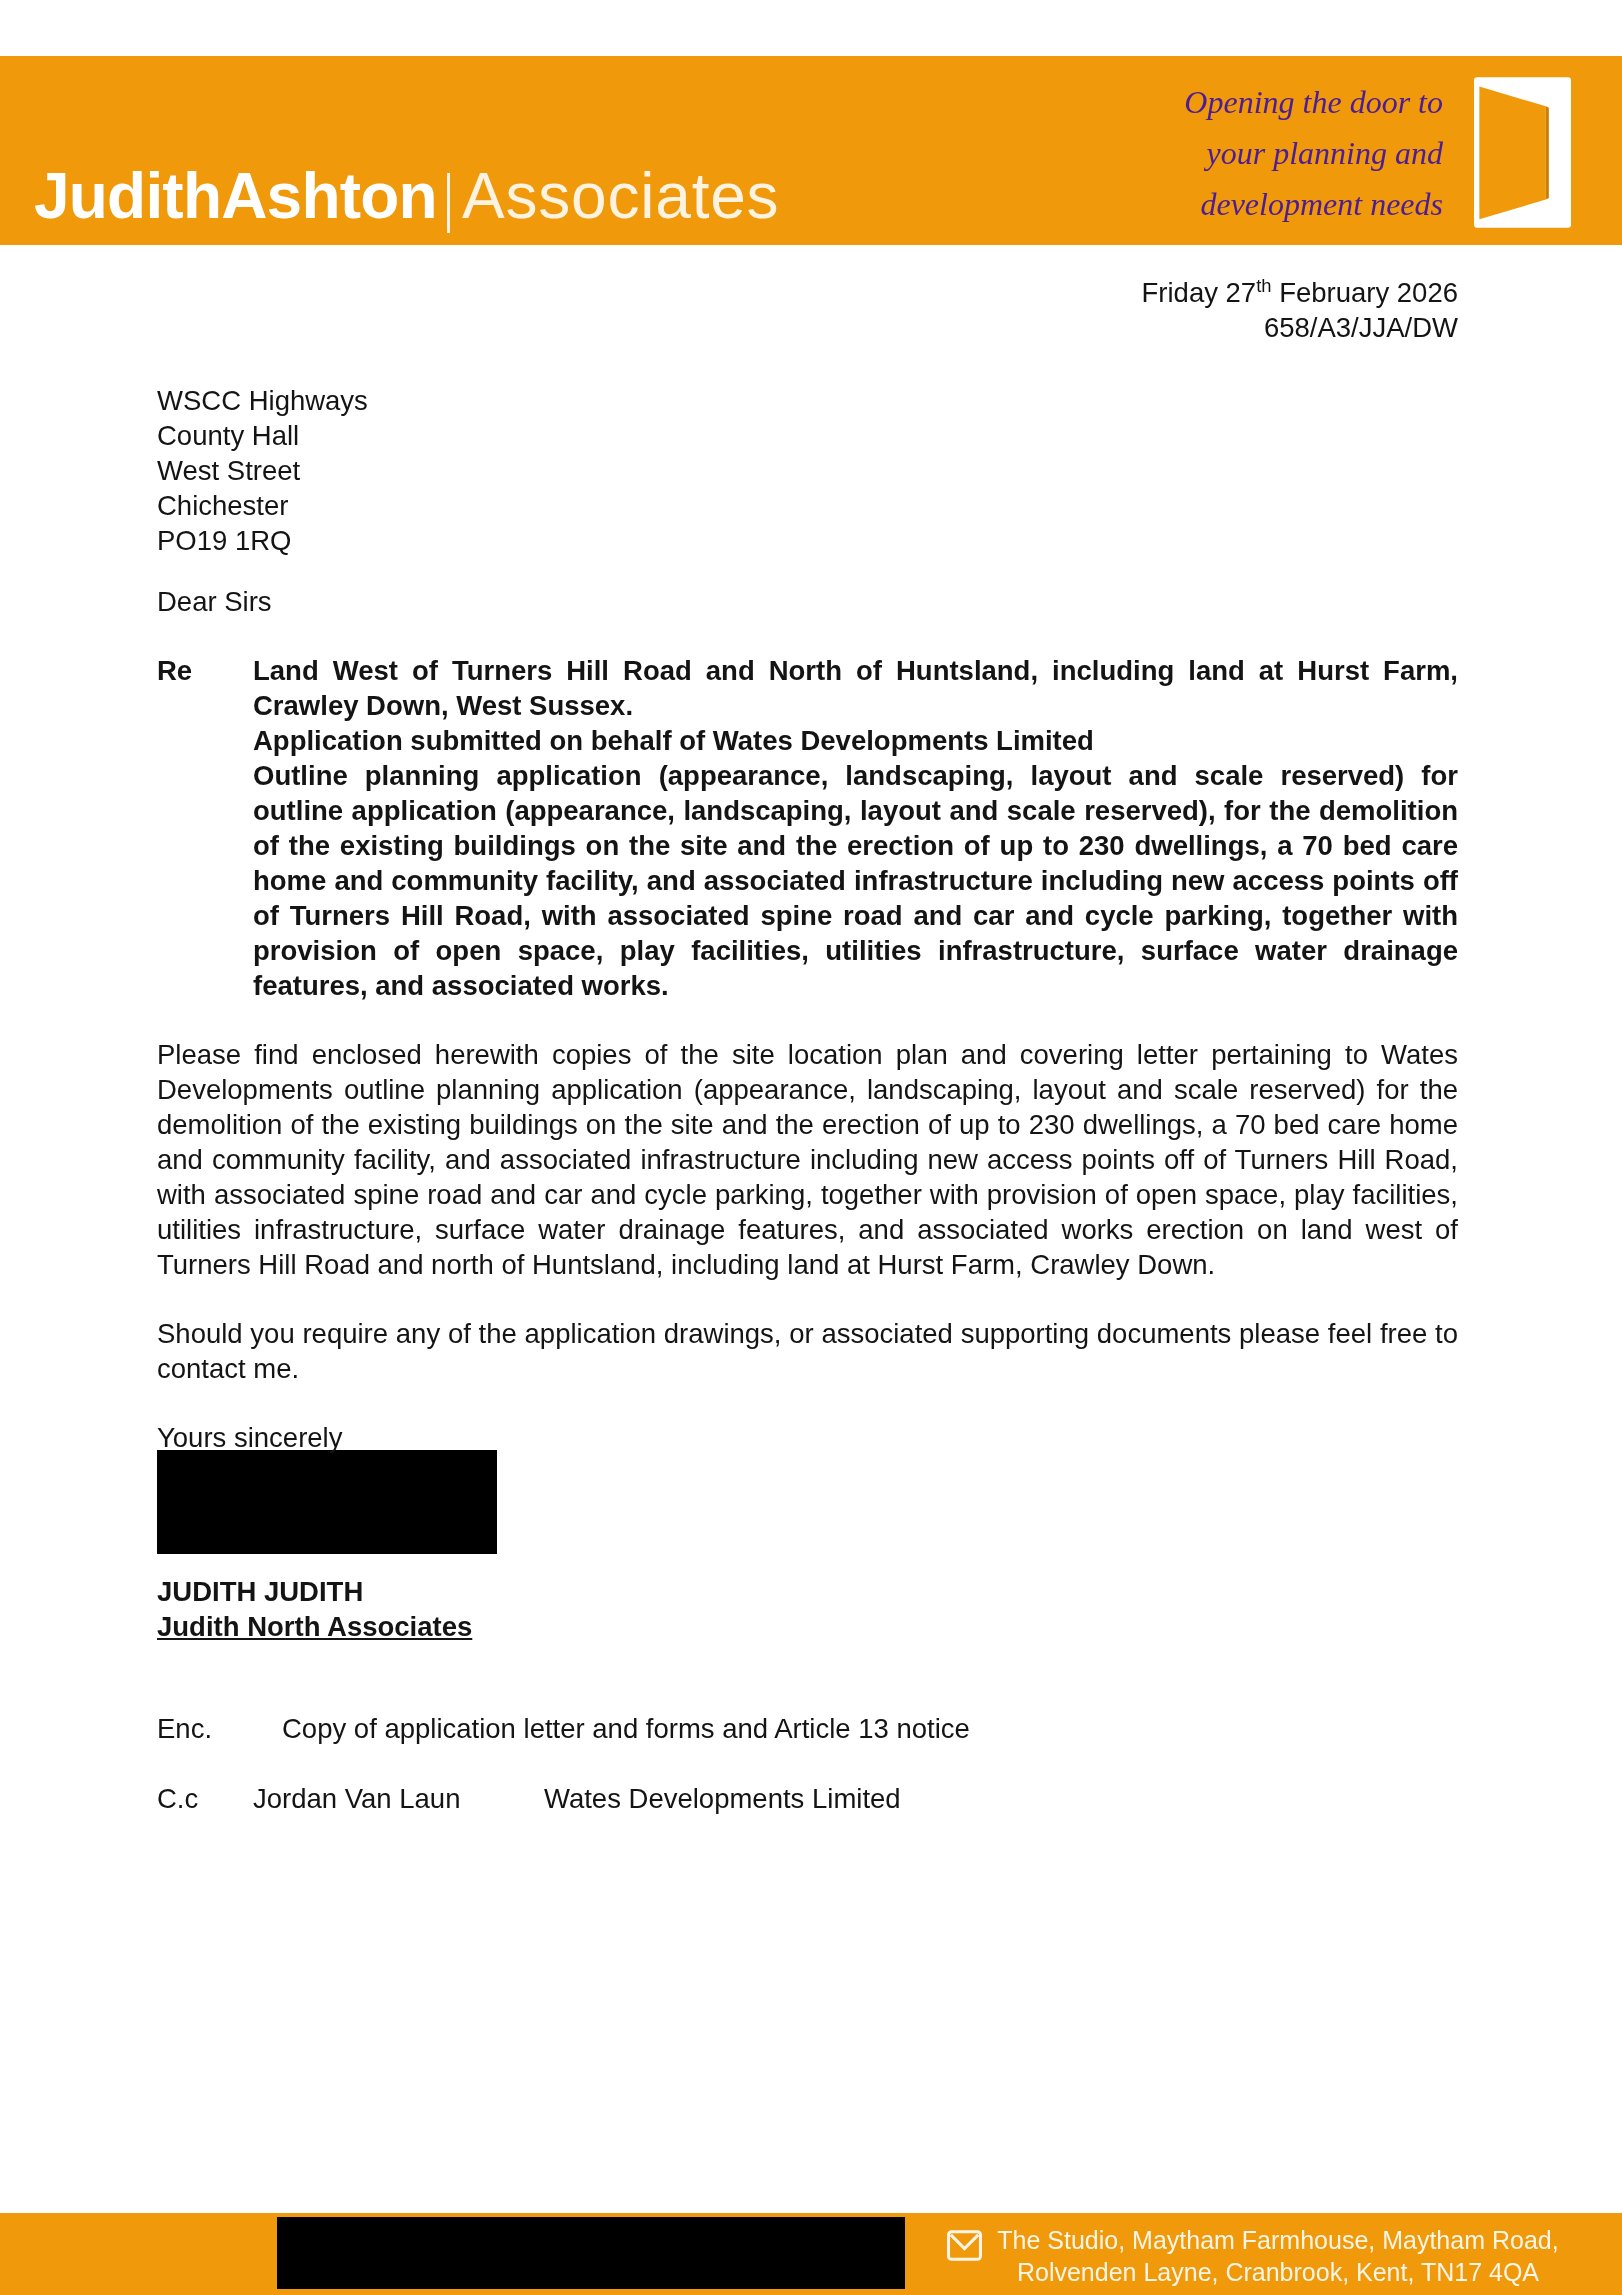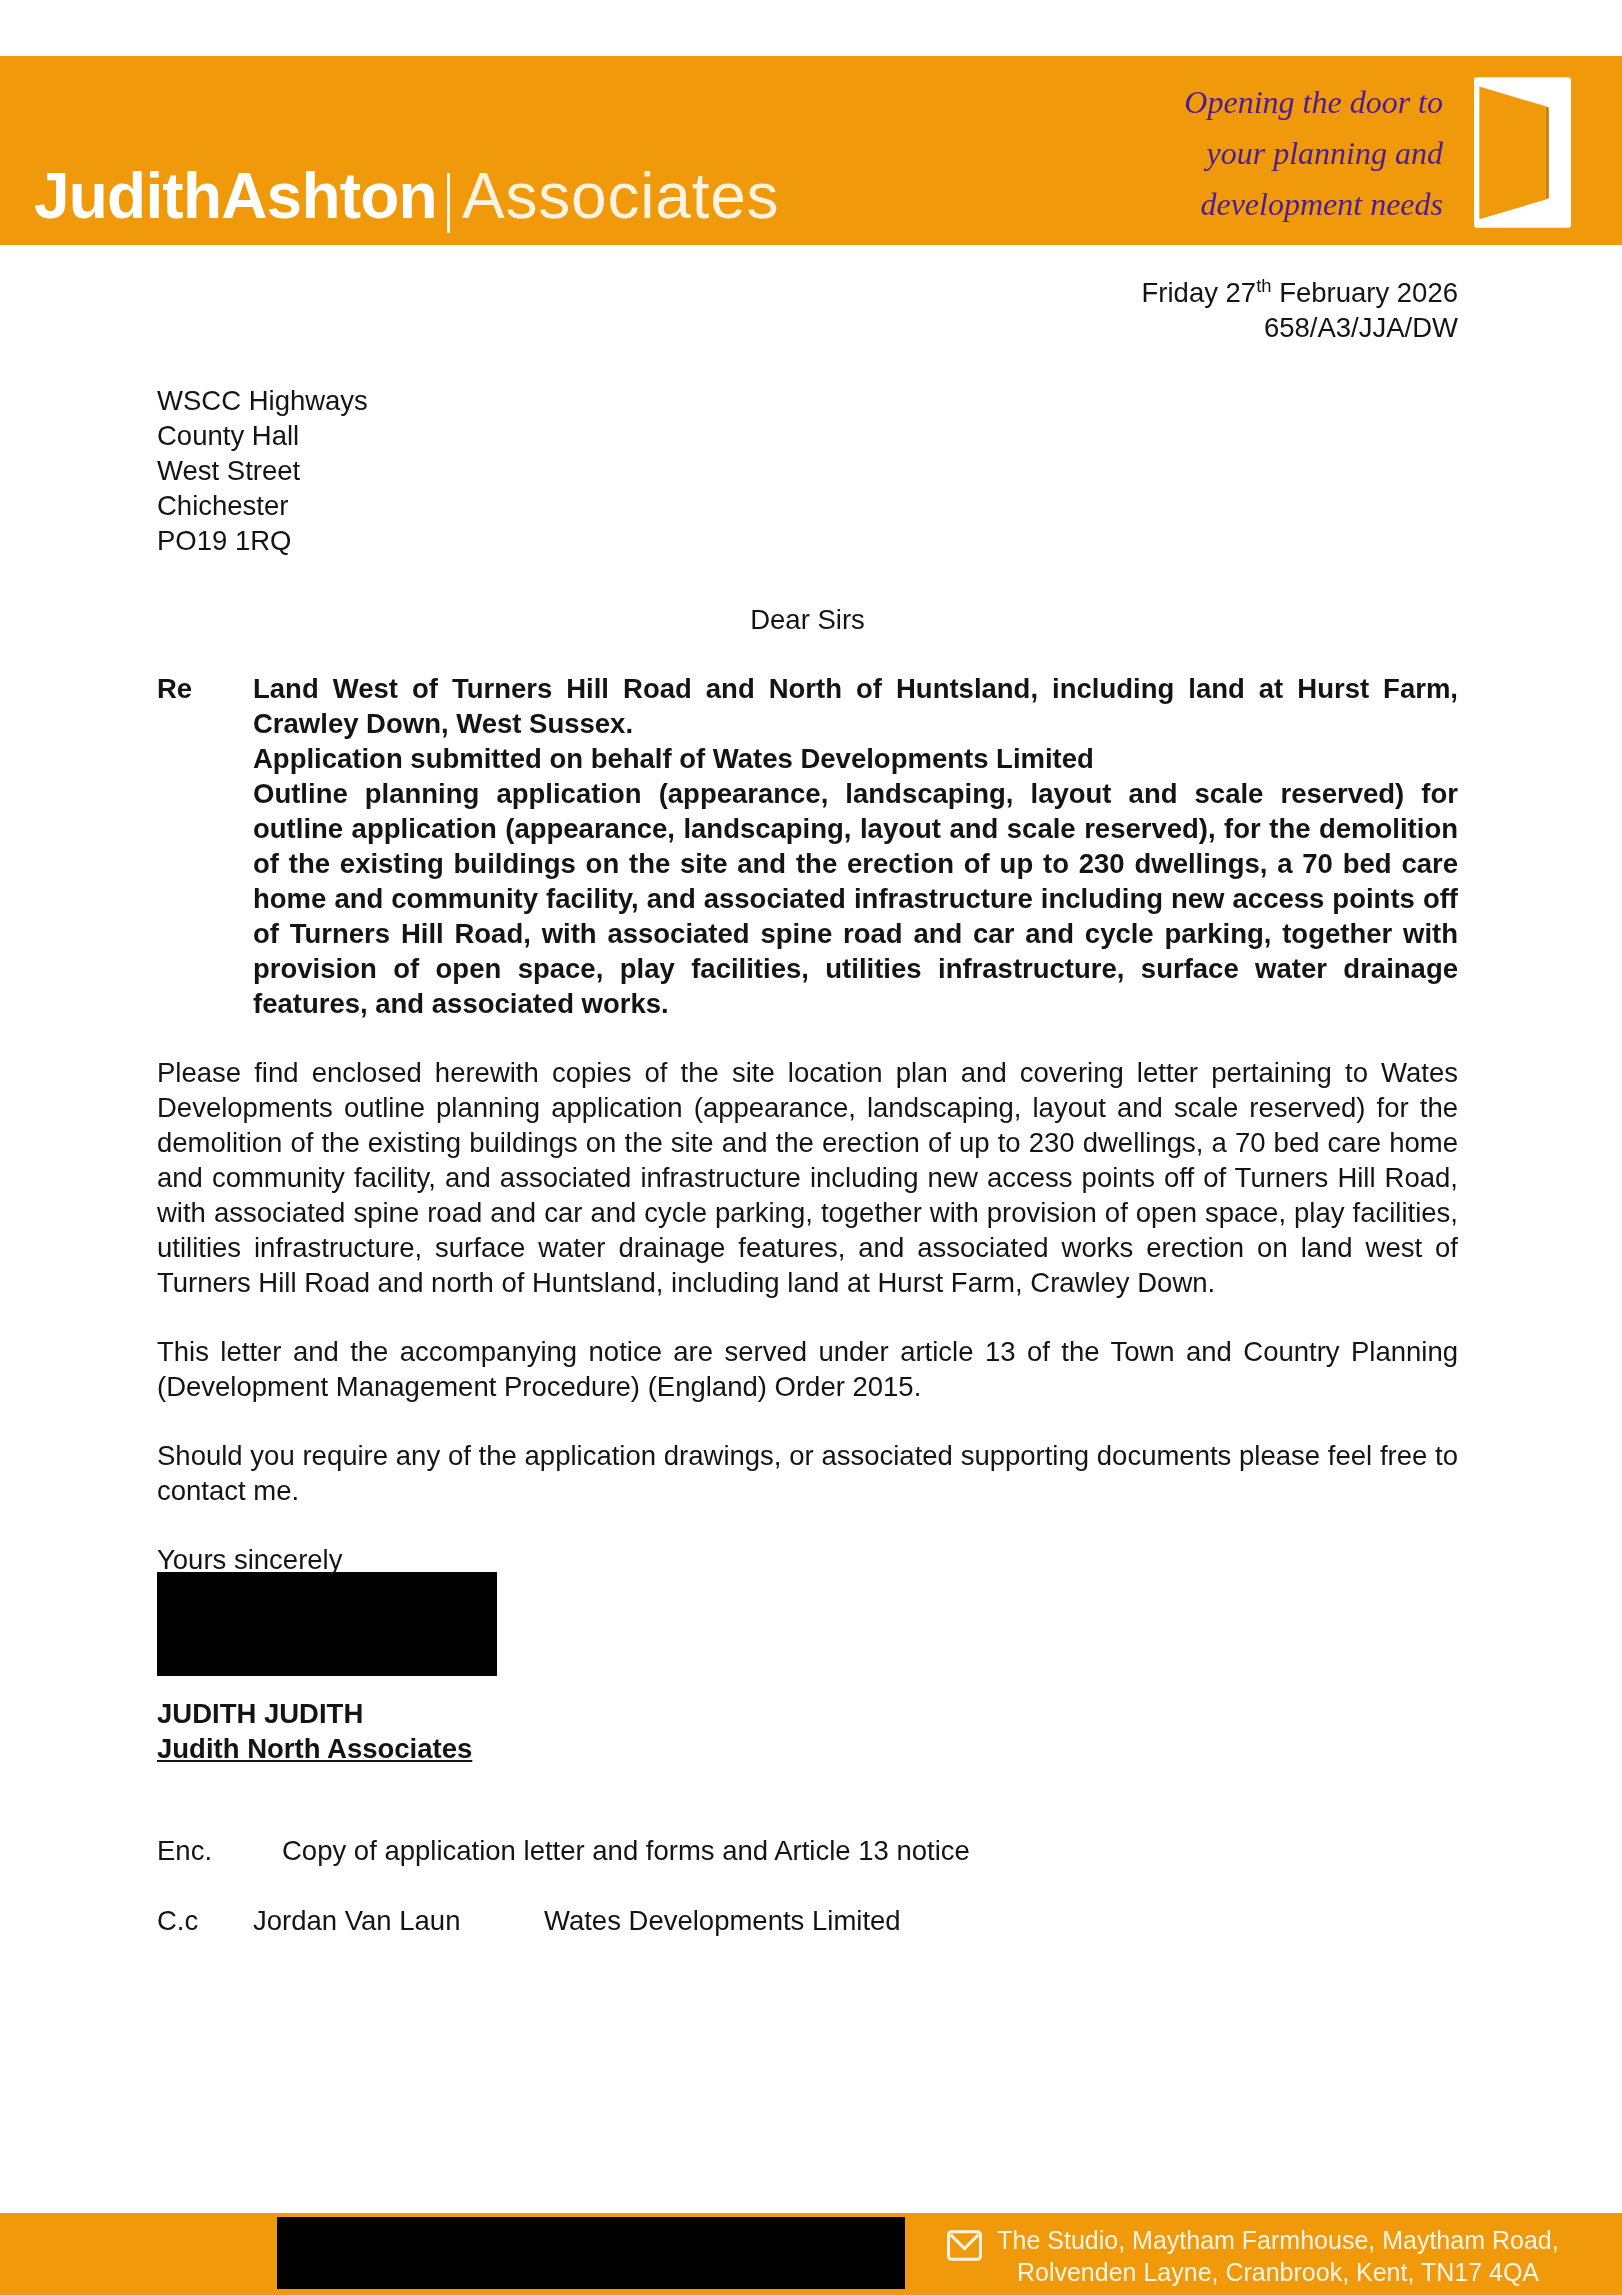--- a/index.html
+++ b/index.html
@@ -28,21 +28,21 @@
     font-family:"Liberation Serif", serif; font-style:italic;
     font-size:32px; line-height:51px; color:#4c1d95;
   }
   .door-icon { position:absolute; right:52px; top:20.7px; }
 
   
   .content { position:absolute; left:157px; top:275px; width:1301px; font-size:27.5px; line-height:35px; }
   .date-block { text-align:right; }
   .date-block sup { font-size:18.4px; vertical-align:super; line-height:0; }
   .recipient { margin-top:38px; }
-  .salutation { margin-top:44px;text-align:center; }
+  .salutation { margin-top:26px; }
   .re-row { display:flex; margin-top:34px; }
   .label-col { width:96px; flex:0 0 96px; }
   .re-row .label-col { font-weight:bold; }
   .re-text { flex:1; font-weight:bold; text-align:justify; }
   .para { margin-top:34px; text-align:justify; }
   .valediction { margin-top:34px; }
   .sig-box { width:340px; height:104px; background:#000000; margin-top:-4.6px; }
   .signatory-name { font-weight:bold; margin-top:20px; }
   .signatory-company { font-weight:bold; text-decoration:underline; }
   .enc-row, .cc-row { display:flex; }
@@ -102,21 +102,20 @@
     <div class="re-row">
       <div class="label-col">Re</div>
       <div class="re-text">
         <div>Land West of Turners Hill Road and North of Huntsland, including land at Hurst Farm, Crawley Down, West Sussex.</div>
         <div>Application submitted on behalf of Wates Developments Limited</div>
         <div>Outline planning application (appearance, landscaping, layout and scale reserved) for outline application (appearance, landscaping, layout and scale reserved), for the demolition of the existing buildings on the site and the erection of up to 230 dwellings, a 70 bed care home and community facility, and associated infrastructure including new access points off of Turners Hill Road, with associated spine road and car and cycle parking, together with provision of open space, play facilities, utilities infrastructure, surface water drainage features, and associated works.</div>
       </div>
     </div>
 
     <div class="para">Please find enclosed herewith copies of the site location plan and covering letter pertaining to Wates Developments outline planning application (appearance, landscaping, layout and scale reserved) for the demolition of the existing buildings on the site and the erection of up to 230 dwellings, a 70 bed care home and community facility, and associated infrastructure including new access points off of Turners Hill Road, with associated spine road and car and cycle parking, together with provision of open space, play facilities, utilities infrastructure, surface water drainage features, and associated works erection on land west of Turners Hill Road and north of Huntsland, including land at Hurst Farm, Crawley Down.</div>
-    <div class="para">This letter and the accompanying notice are served under article 13 of the Town and Country Planning (Development Management Procedure) (England) Order 2015.</div>
     <div class="para">Should you require any of the application drawings, or associated supporting documents please feel free to contact me.</div>
 
     <div class="valediction">Yours sincerely</div>
 
     <div class="sig-box"></div>
 
     <div class="signatory-name">JUDITH JUDITH</div>
     <div class="signatory-company">Judith North Associates</div>
 
     <div class="enc-row">

